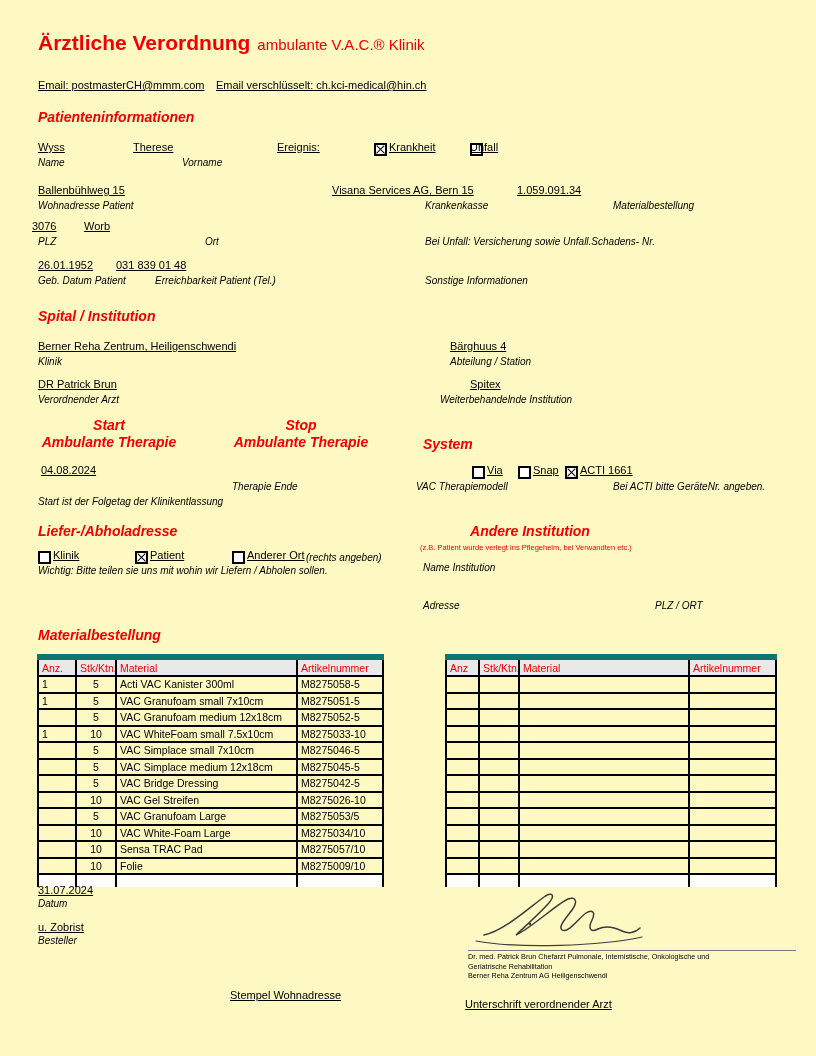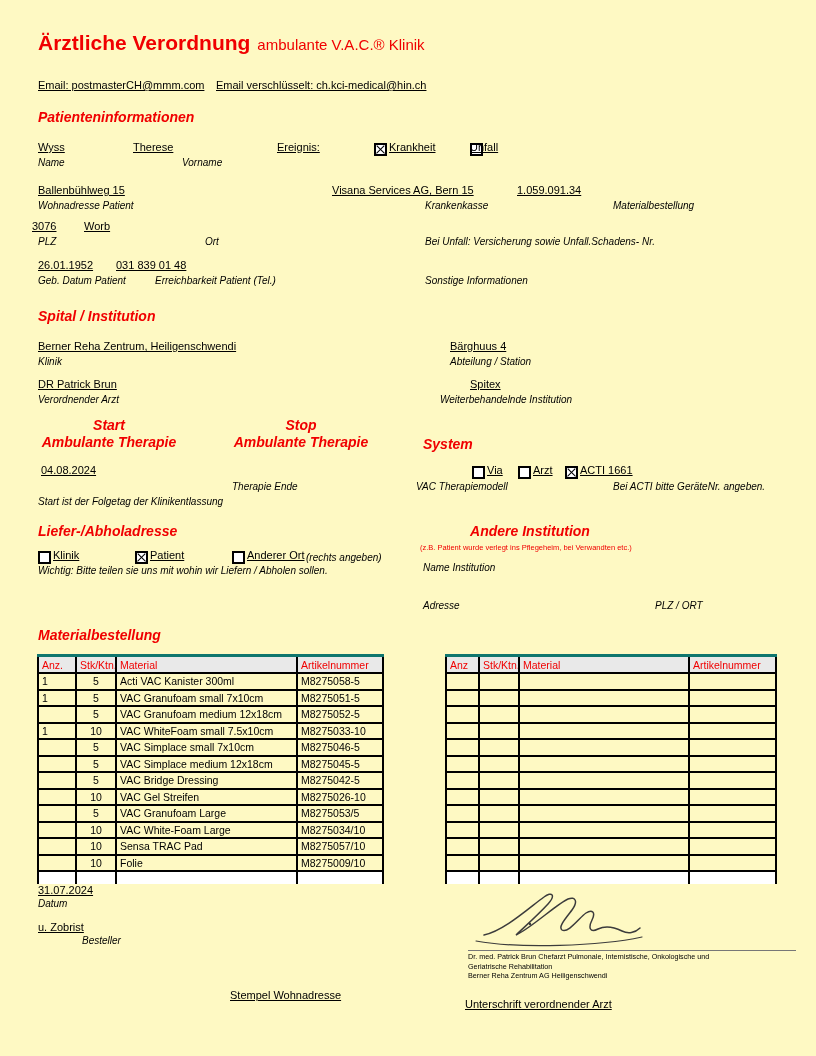--- a/index.html
+++ b/index.html
@@ -14,21 +14,21 @@
   .lblred{font-size:7.5px;color:#f00000;}
   .ctr{text-align:center;}
   .cb{display:inline-block;width:9px;height:9px;border:2px solid #000;background:#fff;box-sizing:content-box;}
   .cb.checked{position:absolute;}
   .cb.checked::before,.cb.checked::after{content:"";position:absolute;top:3.8px;left:-1px;width:11px;height:1.4px;background:#000;}
   .cb.checked::before{transform:rotate(45deg);}
   .cb.checked::after{transform:rotate(-45deg);}
   table.mat{border-collapse:collapse;table-layout:fixed;}
   table.mat th,table.mat td{border:2px solid #000;font-size:10.5px;font-weight:normal;
         text-align:left;padding:0 3px;height:14.5px;overflow:hidden;white-space:nowrap;}
-  table.mat thead th{background:#e9e9e9;color:#f00000;height:15px;border-top:3px solid #0f766e;}
+  table.mat thead th{background:#e9e9e9;color:#f00000;height:15px;border-top:6px solid #0f766e;}
   table.mat td.c{text-align:center;}
   table.mat tr.stub td{border-bottom:none;height:12px;background:#fff;}
   .sigline{height:1px;background:#777;}
   .docinfo{font-size:7.2px;line-height:9.6px;color:#000;white-space:nowrap;}
 </style>
 </head>
 <body>
 
 <div class="page">
 
@@ -87,21 +87,21 @@
   <div class="abs sec ctr" style="left:226px;top:417px;width:150px;line-height:17px;">
     <div>Stop</div>
     <div>Ambulante Therapie</div>
   </div>
   <span class="abs sec" style="left:423px;top:436px;">System</span>
 
   <span class="abs val" style="left:41px;top:464px;">04.08.2024</span>
   <span class="cb abs" style="left:472px;top:466px;"></span>
   <span class="abs val" style="left:487px;top:464px;">Via</span>
   <span class="cb abs" style="left:518px;top:466px;"></span>
-  <span class="abs val" style="left:533px;top:464px;">Arzt</span>
+  <span class="abs val" style="left:533px;top:464px;">Snap</span>
   <span class="cb abs checked" style="left:565px;top:466px;"></span>
   <span class="abs val" style="left:580px;top:464px;">ACTI 1661</span>
   <span class="abs lbl" style="left:38px;top:496px;">Start ist der Folgetag der Klinikentlassung</span>
   <span class="abs lbl" style="left:232px;top:481px;">Therapie Ende</span>
   <span class="abs lbl" style="left:416px;top:481px;">VAC Therapiemodell</span>
   <span class="abs lbl" style="left:565px;top:481px;padding-left:48px;">Bei ACTI bitte GeräteNr. angeben.</span>
 
   <span class="abs sec" style="left:38px;top:523px;">Liefer-/Abholadresse</span>
   <div class="abs sec ctr" style="left:420px;top:523px;width:220px;">Andere Institution</div>
   <span class="abs lblred" style="left:420px;top:543px;">(z.B. Patient wurde verlegt ins Pflegeheim, bei Verwandten etc.)</span>
@@ -311,21 +311,21 @@
           <td></td>
           <td></td>
           <td></td>
         </tr>
     </tbody>
   </table>
 
   <span class="abs val" style="left:38px;top:884px;">31.07.2024</span>
   <span class="abs lbl" style="left:38px;top:898px;">Datum</span>
   <span class="abs val" style="left:38px;top:921px;">u. Zobrist</span>
-  <span class="abs lbl" style="left:38px;top:935px;margin-left:44px;">Besteller</span>
+  <span class="abs lbl" style="left:38px;top:935px;">Besteller</span>
 
   <svg class="abs" style="left:468px;top:889px;" width="180" height="62" viewBox="0 0 180 62">
     <path d="M16,46 C36,42 62,18 76,8 C84,2 88,6 80,15 C68,28 54,40 48,46 C62,40 90,14 100,10 C108,7 110,13 104,21 C97,30 90,38 94,41 C100,45 112,28 118,24 C124,20 128,23 124,31 C120,39 122,44 130,40 C138,36 146,38 154,42 C160,45 167,44 172,39" stroke="#3c3c3c" stroke-width="1.5" fill="none" stroke-linecap="round"></path>
     <path d="M8,52 C52,60 132,57 174,48" stroke="#3c3c3c" stroke-width="1.2" fill="none" stroke-linecap="round"></path>
     <circle cx="62" cy="35" r="1.2" fill="#3c3c3c"></circle>
   </svg>
   <div class="abs sigline" style="left:468px;top:950px;width:328px;"></div>
   <div class="abs docinfo" style="left:468px;top:952px;">
     <div>Dr. med. Patrick Brun Chefarzt Pulmonale, Internistische, Onkologische und</div>
     <div>Geriatrische Rehabilitation</div>

